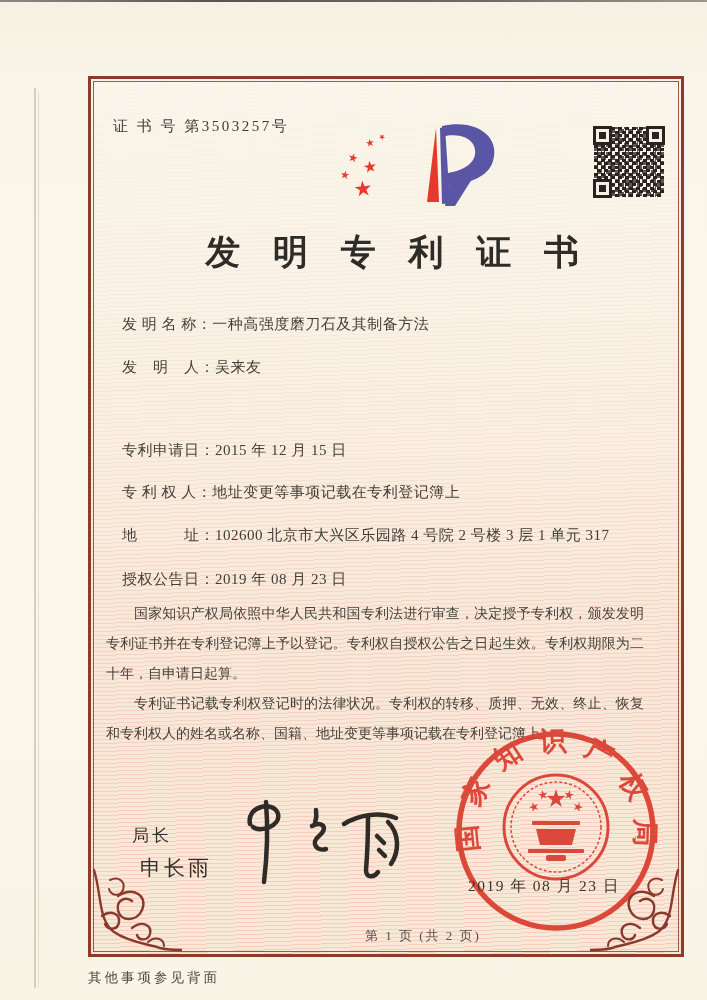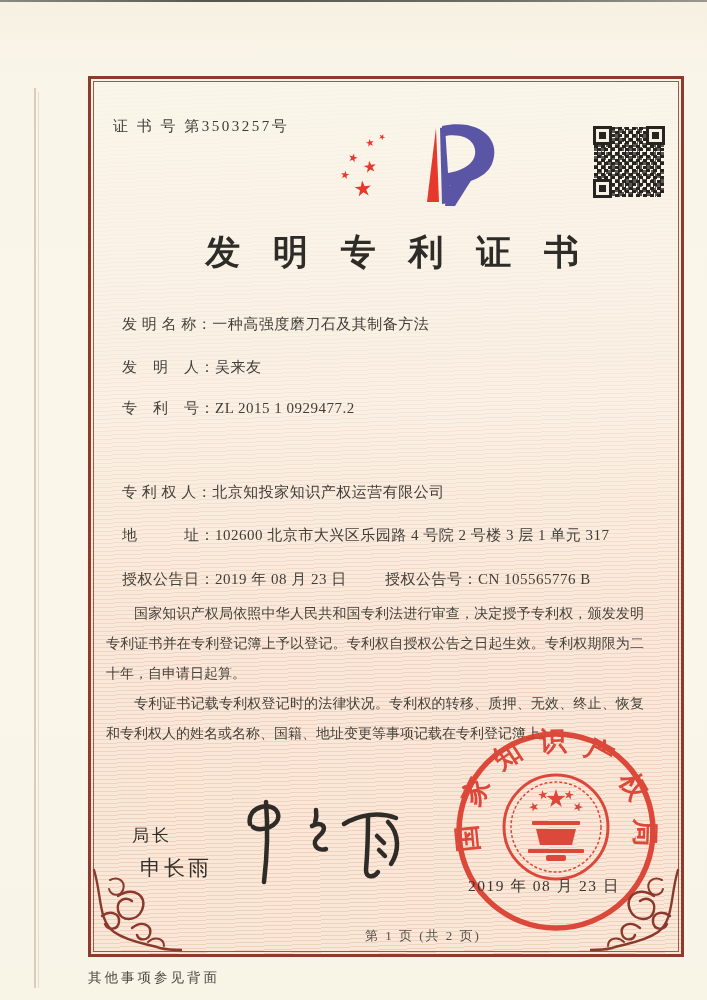--- a/index.html
+++ b/index.html
@@ -91,25 +91,24 @@
   <div class="qr">
     <div class="finder f-tl"></div>
     <div class="finder f-tr"></div>
     <div class="finder f-bl"></div>
   </div>
 
   <div class="abs title">发 明 专 利 证 书</div>
 
   <div class="abs frow r1"><span class="lbl">发 明 名 称：</span><span>一种高强度磨刀石及其制备方法</span></div>
   <div class="abs frow r2"><span class="lbl">发　明　人：</span><span>吴来友</span></div>
-  <div class="abs frow r3"><span class="lbl">专　利　号：</span><span>ZL 2015 1 0929477.2</span></div>
-  <div class="abs frow r5"><span class="lbl">专 利 权 人：</span><span>北京知投家知识产权运营有限公司</span></div>
+  <div class="abs frow r4"><span class="lbl">专利申请日：</span><span>2015 年 12 月 15 日</span></div>
+  <div class="abs frow r5"><span class="lbl">专 利 权 人：</span><span>地址变更等事项记载在专利登记簿上</span></div>
   <div class="abs frow r6"><span class="lbl">地　　　址：</span><span>102600 北京市大兴区乐园路 4 号院 2 号楼 3 层 1 单元 317</span></div>
   <div class="abs frow r7"><span class="lbl">授权公告日：</span><span>2019 年 08 月 23 日</span></div>
-  <div class="abs grant-no"><span class="lbl">授权公告号：</span><span>CN 105565776 B</span></div>
 
   <div class="abs paras">
     <p>国家知识产权局依照中华人民共和国专利法进行审查，决定授予专利权，颁发发明专利证书并在专利登记簿上予以登记。专利权自授权公告之日起生效。专利权期限为二十年，自申请日起算。</p>
     <p>专利证书记载专利权登记时的法律状况。专利权的转移、质押、无效、终止、恢复和专利权人的姓名或名称、国籍、地址变更等事项记载在专利登记簿上。</p>
   </div>
 
   <div class="abs signer-title">局长</div>
   <div class="abs signer-name">申长雨</div>
 
   <svg class="abs" style="left:228px;top:792px" width="180" height="95" viewBox="0 0 180 95" fill="none" stroke="#2f2c28" stroke-width="4.5" stroke-linecap="round" stroke-linejoin="round">

